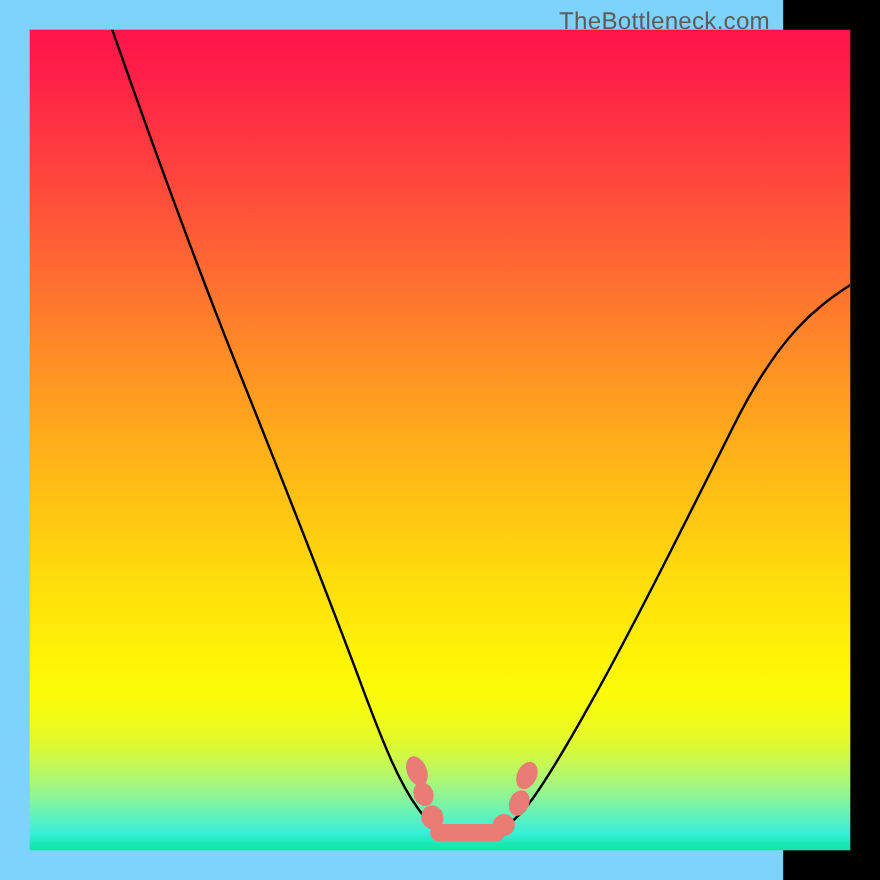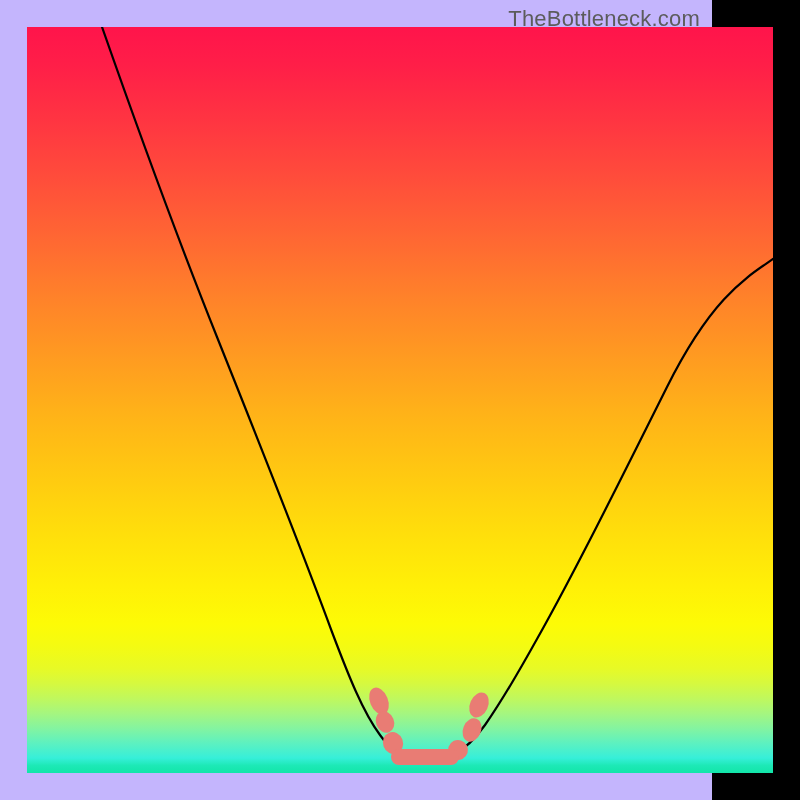--- a/index.html
+++ b/index.html
@@ -10,21 +10,21 @@
     background: #000;
     overflow: hidden;
     font-family: Arial, Helvetica, sans-serif;
   }
   .frame {
     position: absolute;
     top: 0;
     left: 0;
     width: 712px;
     height: 800px;
-    background: #c4b5fd;
+    background: #7dd3fc;
   }
   .plot-area {
     position: absolute;
     left: 27px;
     top: 27px;
     width: 746px;
     height: 746px;
     
     background: linear-gradient(to bottom,
       #ff144b 0%,

